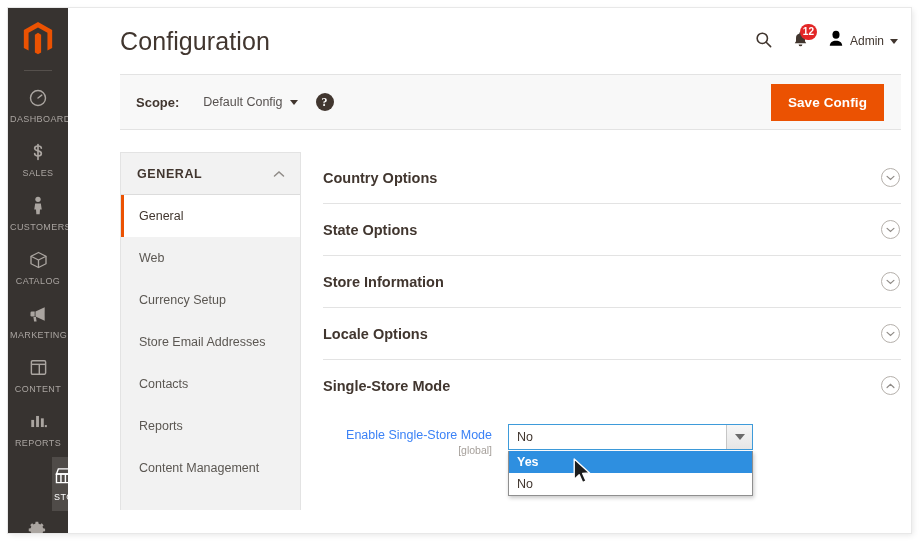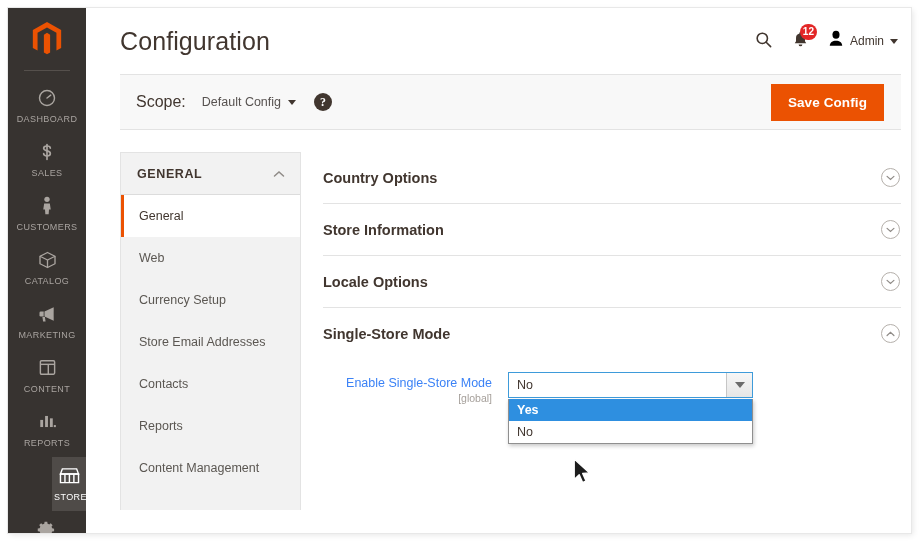--- a/index.html
+++ b/index.html
@@ -24,21 +24,21 @@
     width: 903px; height: 525px;
     background: #ffffff;
     box-shadow: 0 0 0 1px #e8e8e8, 2px 2px 6px rgba(0,0,0,0.10);
     overflow: hidden;
   }
 
   
   .admin-sidebar {
     position: absolute;
     left: 0; top: 0;
-    width: 78px; height: 525px;
+    width: 60px; height: 525px;
     background: #373330;
     overflow: hidden;
   }
   .logo-cell {
     height: 62px;
     display: flex; align-items: center; justify-content: center;
   }
   .logo-mark { width: 32px; height: 34px; }
   .sb-divider {
     height: 1px; background: #55504c;
@@ -131,22 +131,22 @@
   .scope-bar {
     margin: 0 22px;
     height: 56px;
     background: #f8f8f8;
     border-top: 1px solid #e3e3e3;
     border-bottom: 1px solid #e3e3e3;
     display: flex; align-items: center;
     padding: 0 17px 0 16px;
   }
   .scope-label {
-    font-size: 16px; font-weight: normal; color: #41362f;
-    margin-right: 16px;
+    font-size: 13px; font-weight: bold; color: #41362f;
+    margin-right: 24px;
   }
   .scope-select {
     display: flex; align-items: center; gap: 7px;
     cursor: pointer;
   }
   .scope-value { font-size: 12.5px; color: #575250; }
   .caret-s {
     width: 0; height: 0;
     border-left: 4px solid transparent;
     border-right: 4px solid transparent;
@@ -535,20 +535,30 @@
             <div class="sect-head">
               <span class="sect-title">Country Options</span>
               <span class="chev-circ">
                 <svg width="9" height="6" viewBox="0 0 10 7" fill="none" stroke="currentColor" stroke-width="1.4" stroke-linecap="round">
                     <path d="M1 1.6 5 5.3 9 1.6"></path>
                   </svg>
               </span>
             </div>
           </div>
 
+          <div class="sect">
+            <div class="sect-head">
+              <span class="sect-title">State Options</span>
+              <span class="chev-circ">
+                <svg width="9" height="6" viewBox="0 0 10 7" fill="none" stroke="currentColor" stroke-width="1.4" stroke-linecap="round">
+                    <path d="M1 1.6 5 5.3 9 1.6"></path>
+                  </svg>
+              </span>
+            </div>
+          </div>
 
           <div class="sect">
             <div class="sect-head">
               <span class="sect-title">Store Information</span>
               <span class="chev-circ">
                 <svg width="9" height="6" viewBox="0 0 10 7" fill="none" stroke="currentColor" stroke-width="1.4" stroke-linecap="round">
                     <path d="M1 1.6 5 5.3 9 1.6"></path>
                   </svg>
               </span>
             </div>

